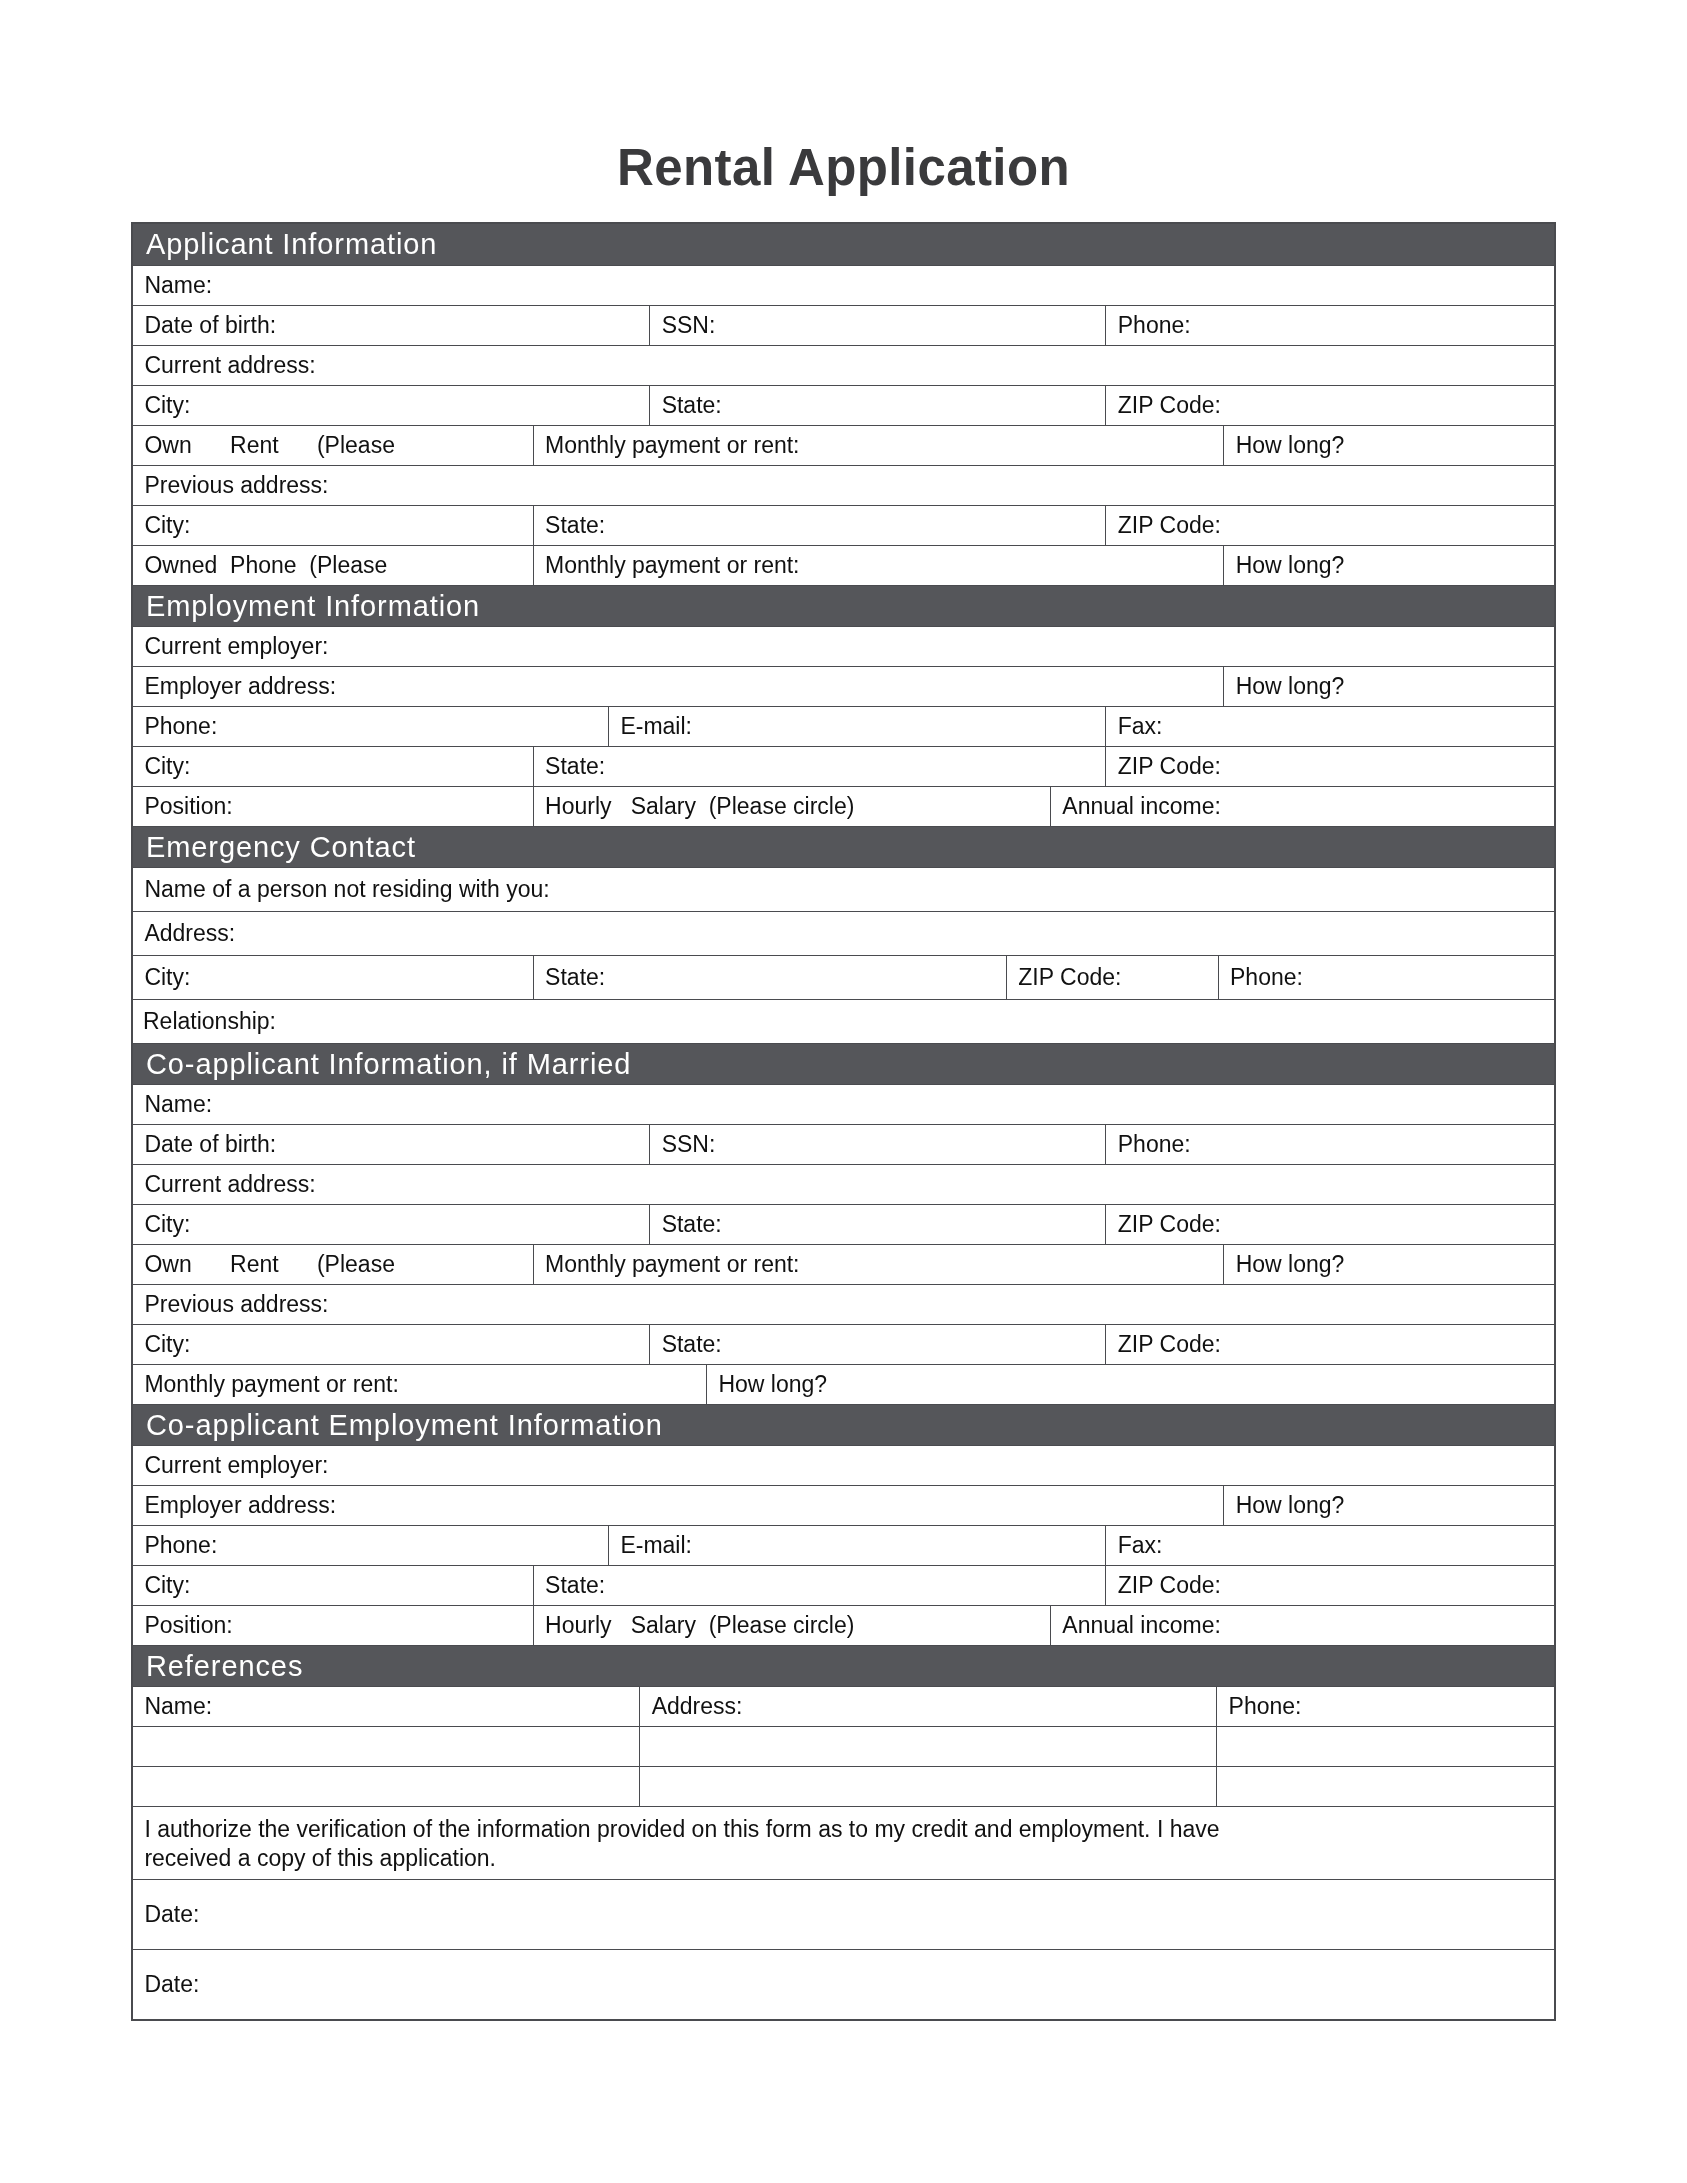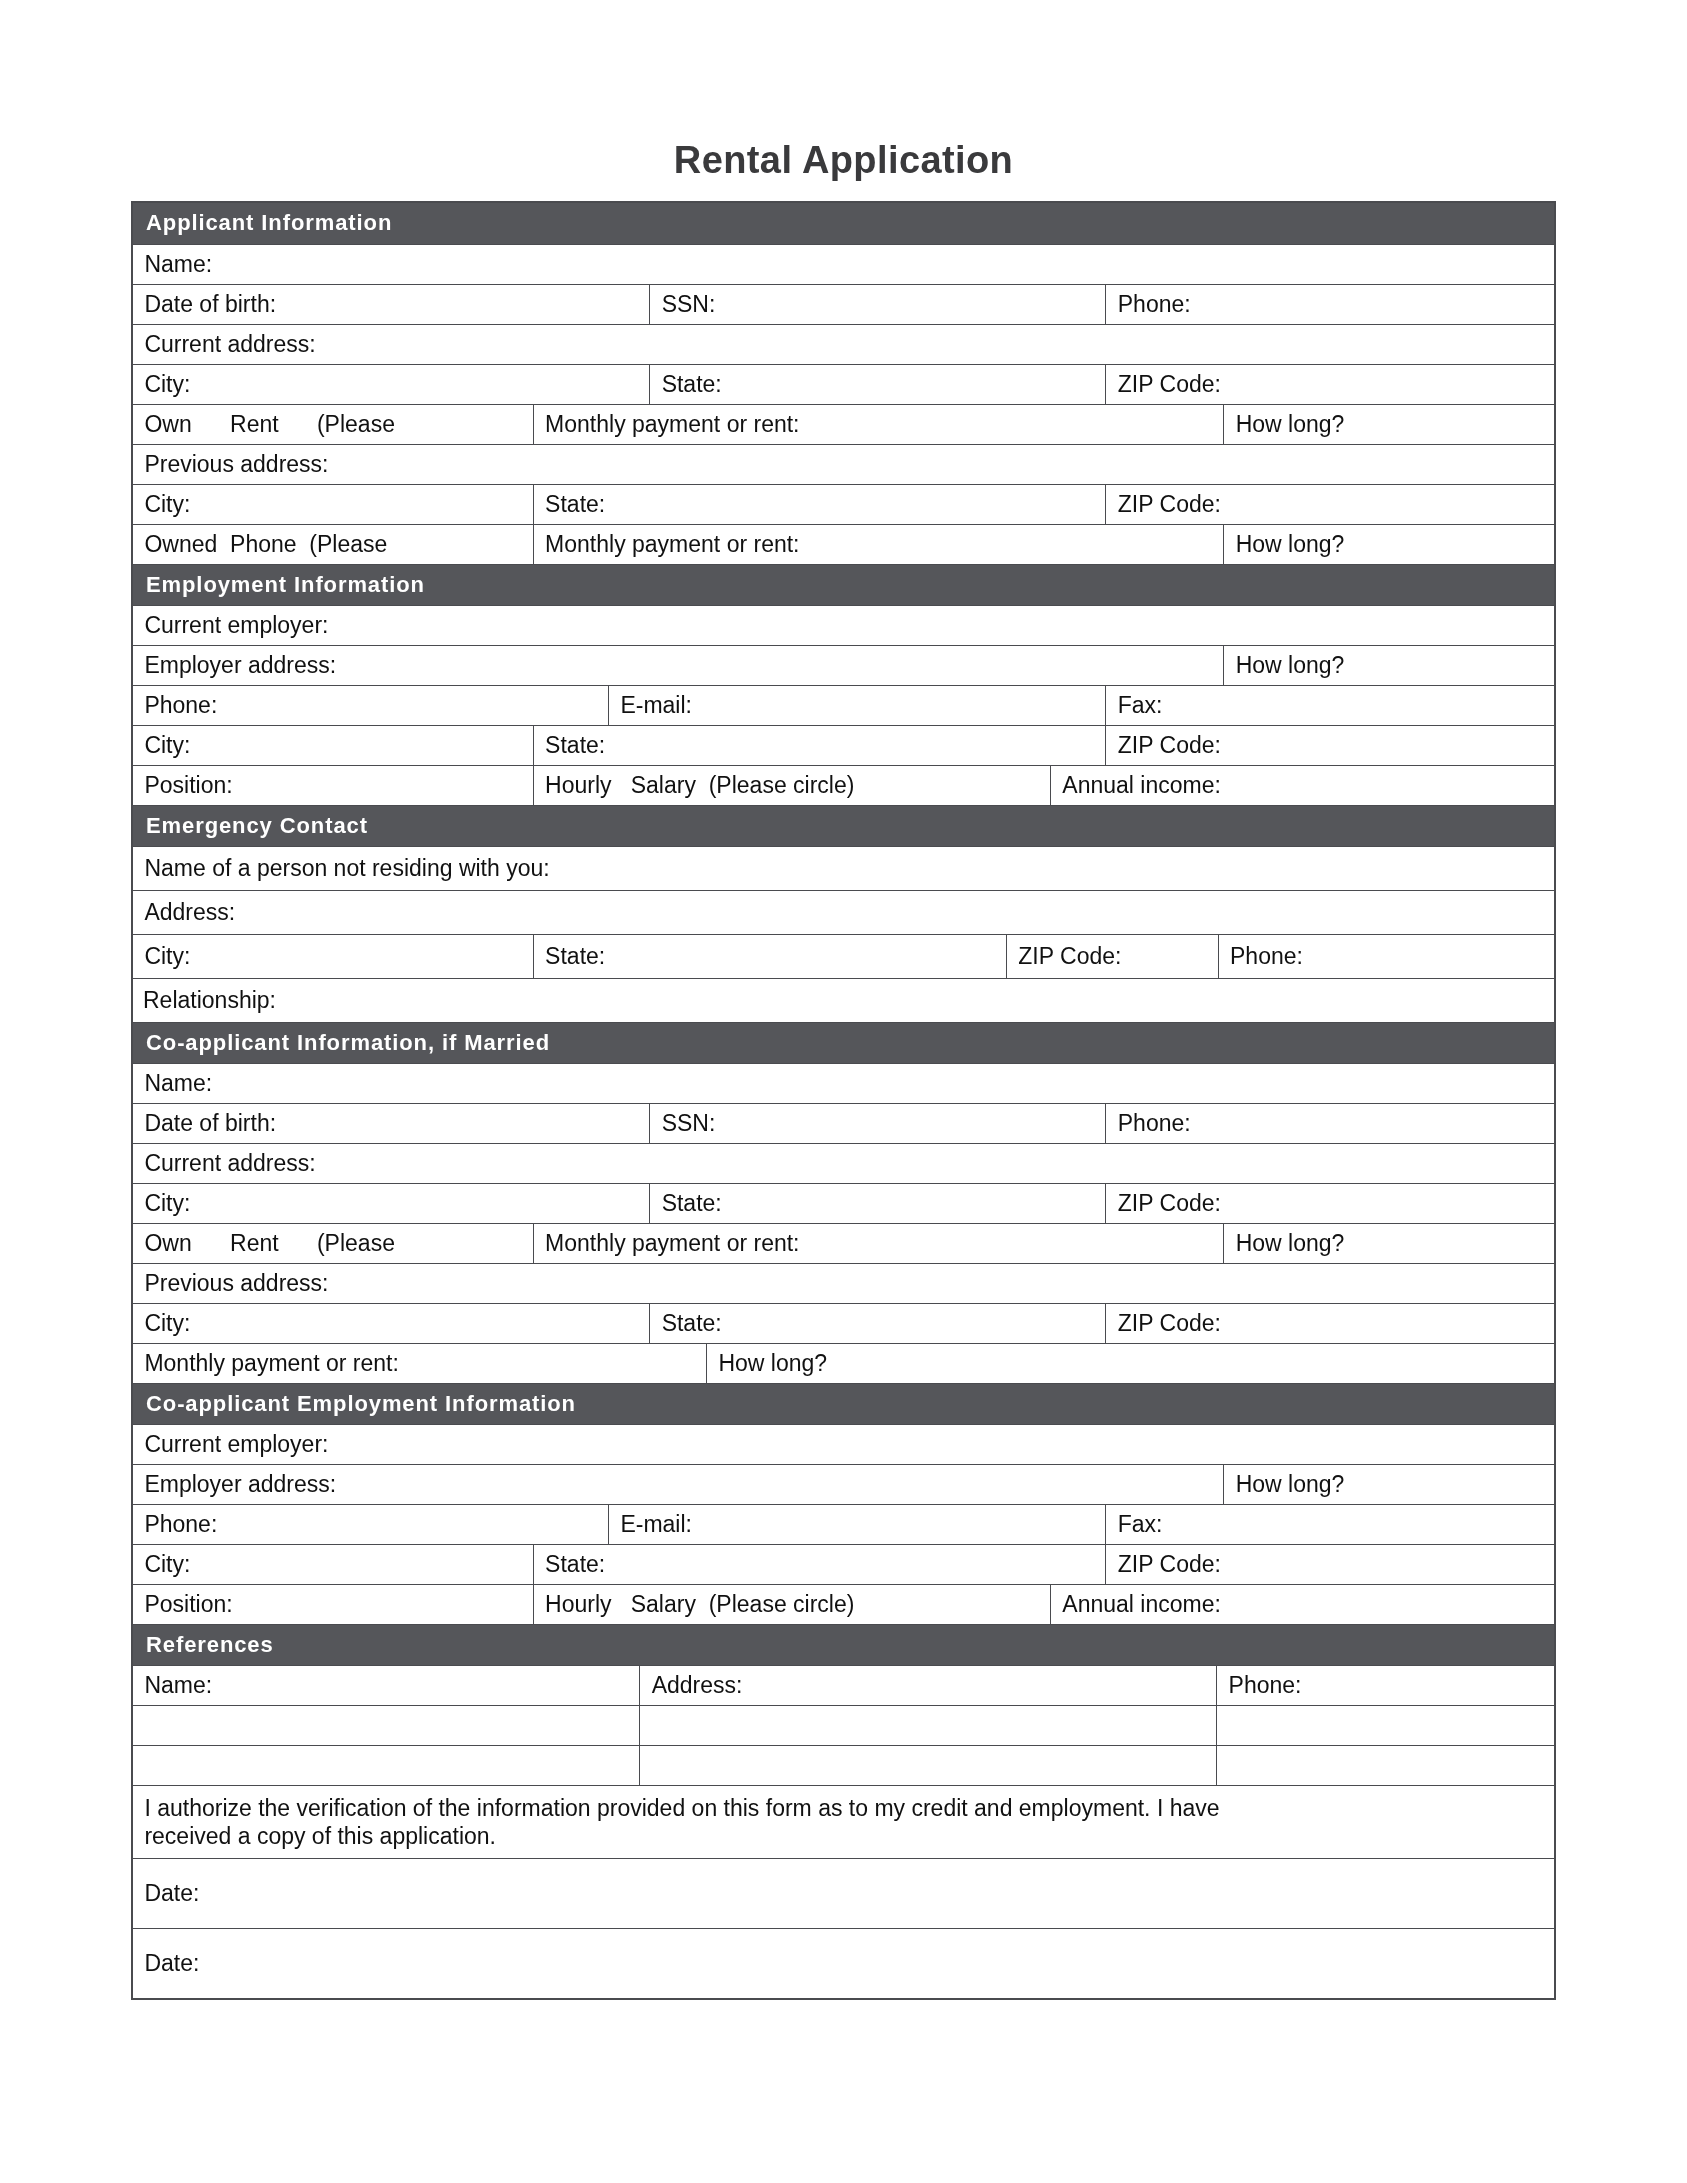--- a/index.html
+++ b/index.html
@@ -6,36 +6,36 @@
   html, body { margin: 0; padding: 0; background: #ffffff; }
   body {
     width: 1687px; height: 2184px;
     font-family: "Liberation Sans", "DejaVu Sans", sans-serif;
     color: var(--text, #111111);
     overflow: hidden;
   }
   .page { width: 100%; height: 100%; padding-top: 140px; }
   .doc-title {
     text-align: center;
-    font-size: 38px; font-weight: bold;
+    font-size: 51px; font-weight: bold;
     color: var(--title-text, #3a3a3c);
-    margin: 0 0 19px 0; line-height: 1.1; letter-spacing: 0.4px;
+    margin: 0 0 26px 0; line-height: 1.1; letter-spacing: 0.4px;
   }
   .form-table {
     width: 1425px; margin: 0 auto;
     border: 2.6px solid var(--border, #4a4b4f);
     background: #ffffff;
   }
   .form-table > * { border-top: 1.7px solid var(--border, #4a4b4f); }
   .form-table > :first-child { border-top: none; }
   .section-header {
     height: 41px;
     background: var(--header-bg, #55565a);
     color: var(--header-text, #ffffff);
-    font-weight: bold; font-size: 22px; letter-spacing: 0.9px;
+    font-weight: normal; font-size: 29px; letter-spacing: 0.9px;
     display: flex; align-items: center; padding-left: 13px;
   }
   .form-row { display: flex; height: 40px; }
   .row-med  { height: 44px; }
   .row-tall { height: 70px; }
   .row-auth { height: 73px; }
   .form-cell {
     display: flex; align-items: center;
     padding: 0 7px 0 11.4px;
     border-right: 1.7px solid var(--border, #4a4b4f);

